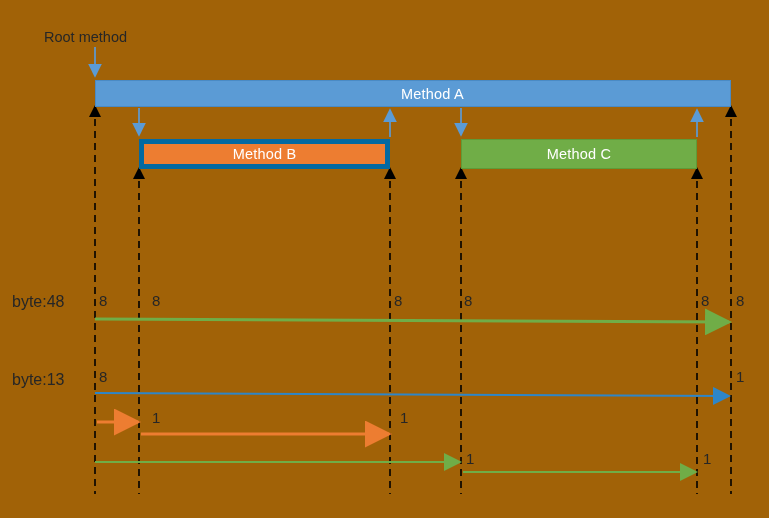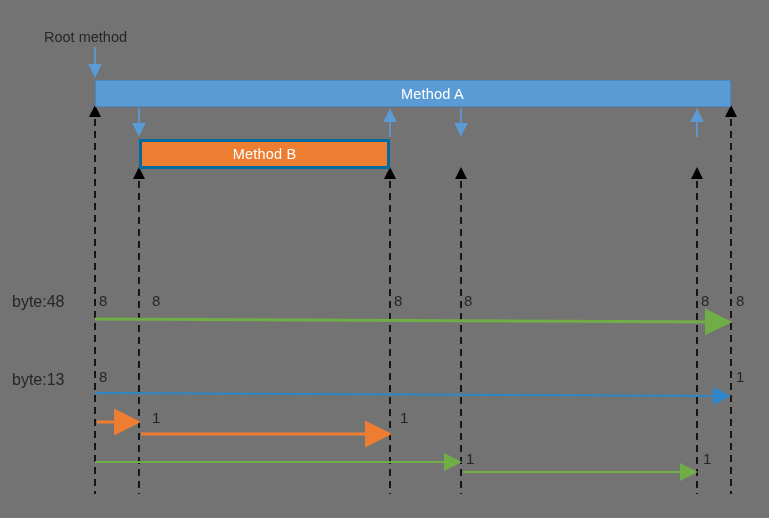--- a/index.html
+++ b/index.html
@@ -7,42 +7,42 @@
     padding: 0;
     background: #ffffff;
   }
   body {
     font-family: "Liberation Sans", sans-serif;
   }
   #canvas {
     position: relative;
     width: 769px;
     height: 518px;
-    background: #737373;
+    background: #a16207;
     overflow: hidden;
   }
   svg.layer {
     position: absolute;
     left: 0;
     top: 0;
     width: 769px;
     height: 518px;
   }
   .bar {
     position: absolute;
     box-sizing: border-box;
     display: flex;
     align-items: center;
     justify-content: center;
     color: #ffffff;
     font-size: 14.5px;
     letter-spacing: 0.2px;
   }
   .bar-a { background: #5B9BD5; border: 1px solid #4A8AC4; padding-left: 39px; }
-  .bar-b { background: #ED7D31; border: 3px solid #0369a1; }
+  .bar-b { background: #ED7D31; border: 5px solid #0369a1; }
   .bar-c { background: #70AD47; border: 1px solid #5F9B38; }
   .txt {
     position: absolute;
     color: #262626;
     font-size: 14.5px;
     white-space: nowrap;
   }
   .num {
     position: absolute;
     color: #262626;
@@ -112,20 +112,23 @@
   <div class="txt root-label" style="left:44px; top:29px;">Root method</div>
 
   <div class="bar bar-a" style="left:95px; top:80px; width:636px; height:27px;">
     <span>Method A</span>
   </div>
 
   <div class="bar bar-b" style="left:139px; top:139px; width:251px; height:30px;">
     <span>Method B</span>
   </div>
 
+  <div class="bar bar-c" style="left:461px; top:139px; width:236px; height:30px;">
+    <span>Method C</span>
+  </div>
 
   <div class="txt side-label" style="left:12px; top:293px;">byte:48</div>
   <div class="txt side-label" style="left:12px; top:371px;">byte:13</div>
 
   <div class="num" style="left:99px;  top:292px;">8</div>
   <div class="num" style="left:152px; top:292px;">8</div>
   <div class="num" style="left:394px; top:292px;">8</div>
   <div class="num" style="left:464px; top:292px;">8</div>
   <div class="num" style="left:701px; top:292px;">8</div>
   <div class="num" style="left:736px; top:292px;">8</div>

